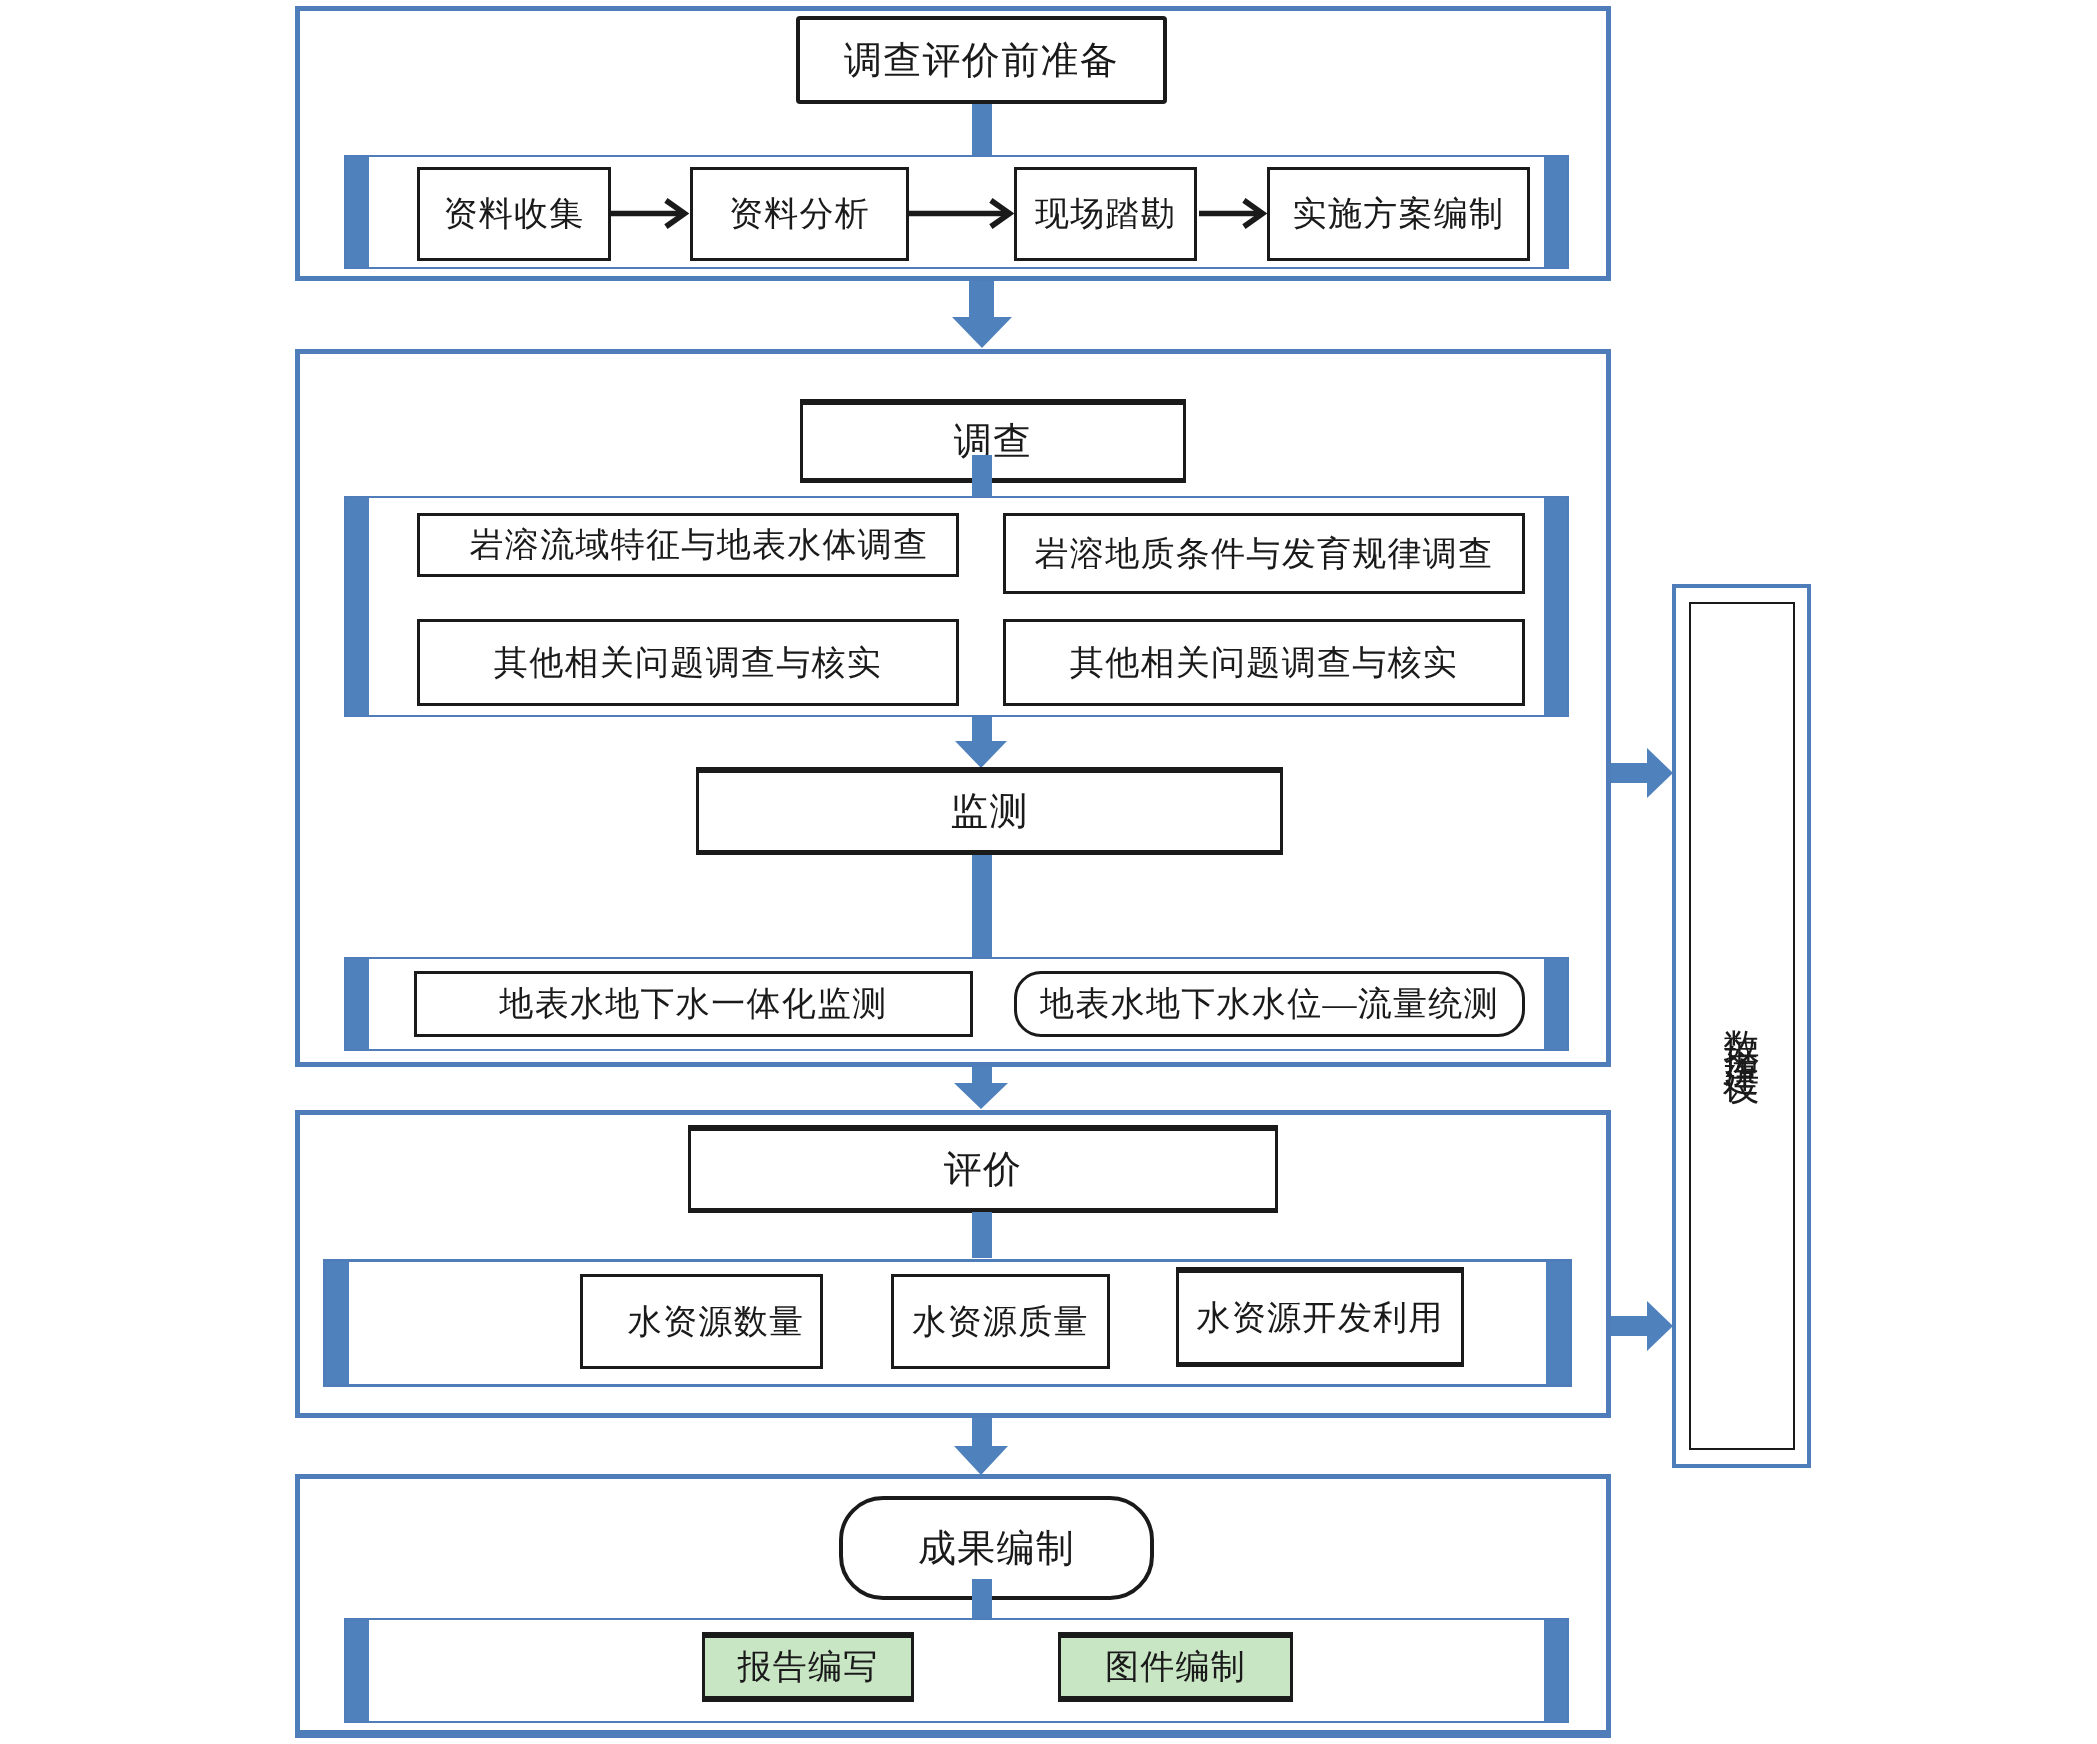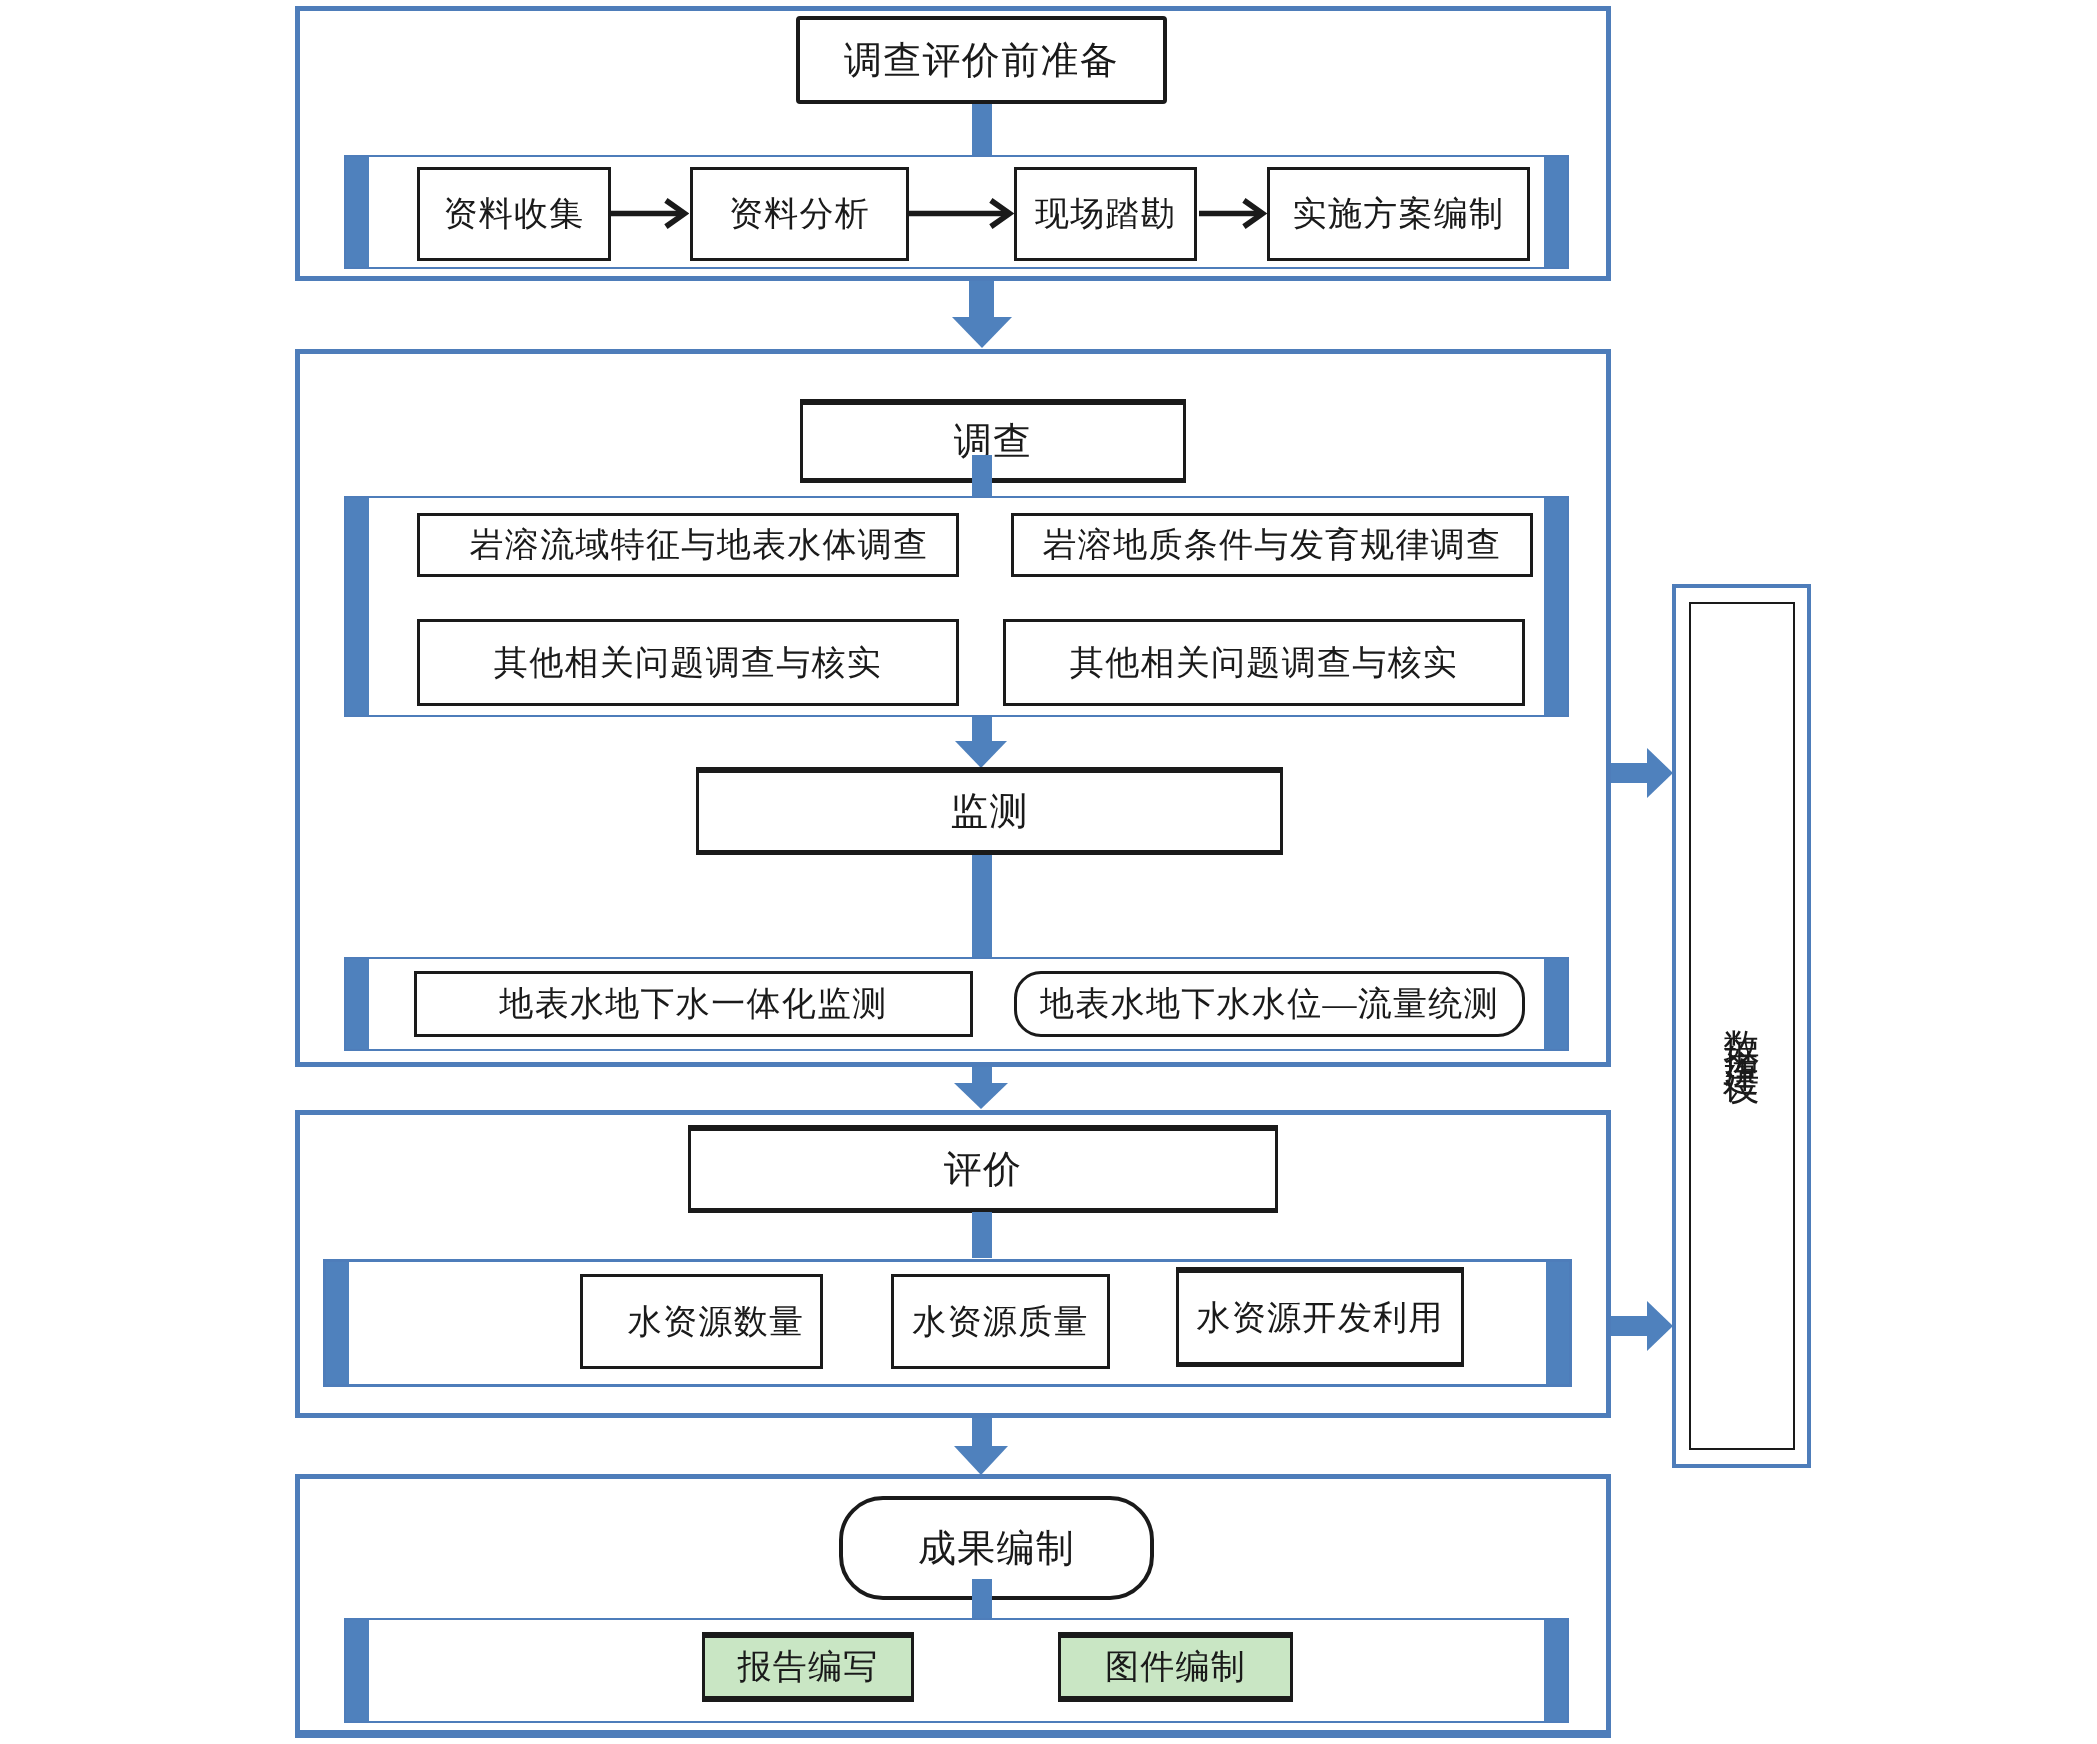--- a/index.html
+++ b/index.html
@@ -108,21 +108,21 @@
   <div class="vbar" style="left:972px;top:455px;width:20px;height:41px;"></div>
 
   <div class="band" style="left:344px;top:496px;width:1225px;height:221px;">
     <div class="cap l"></div>
     <div class="cap r"></div>
   </div>
 
   <div class="bx" style="left:417px;top:513px;width:542px;height:64px;padding-left:22px;">
       <span>岩溶流域特征与地表水体调查</span>
     </div>
-  <div class="bx" style="left:1003px;top:513px;width:522px;height:64px;margin-left:8px;">
+  <div class="bx" style="left:1003px;top:513px;width:522px;height:81px;">
       <span>岩溶地质条件与发育规律调查</span>
     </div>
   <div class="bx" style="left:417px;top:619px;width:542px;height:87px;">
       <span>其他相关问题调查与核实</span>
     </div>
   <div class="bx" style="left:1003px;top:619px;width:522px;height:87px;">
       <span>其他相关问题调查与核实</span>
     </div>
 
   <div class="vbar" style="left:972px;top:717px;width:20px;height:24px;"></div>

